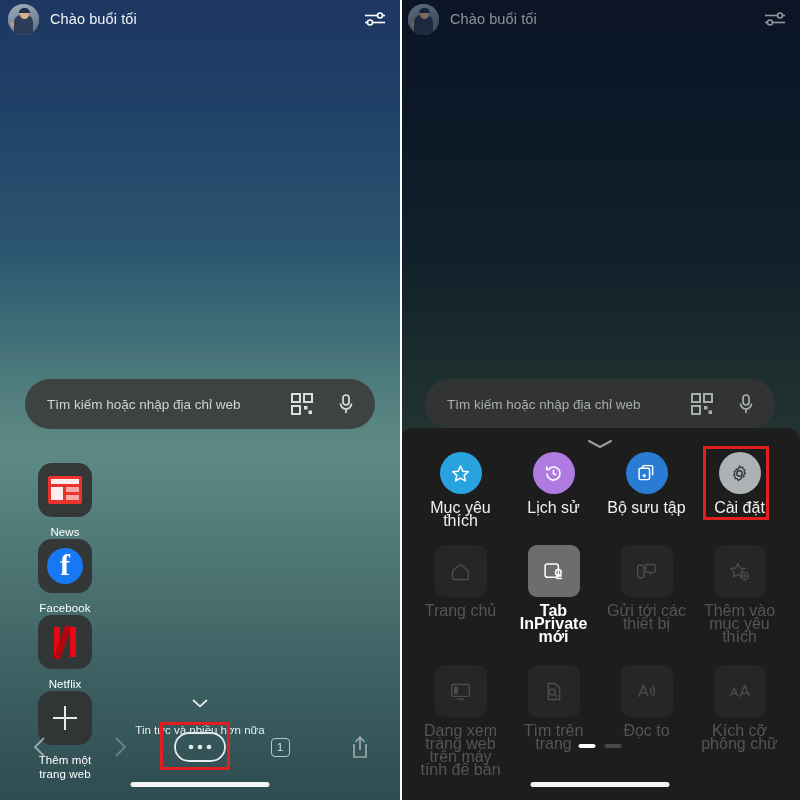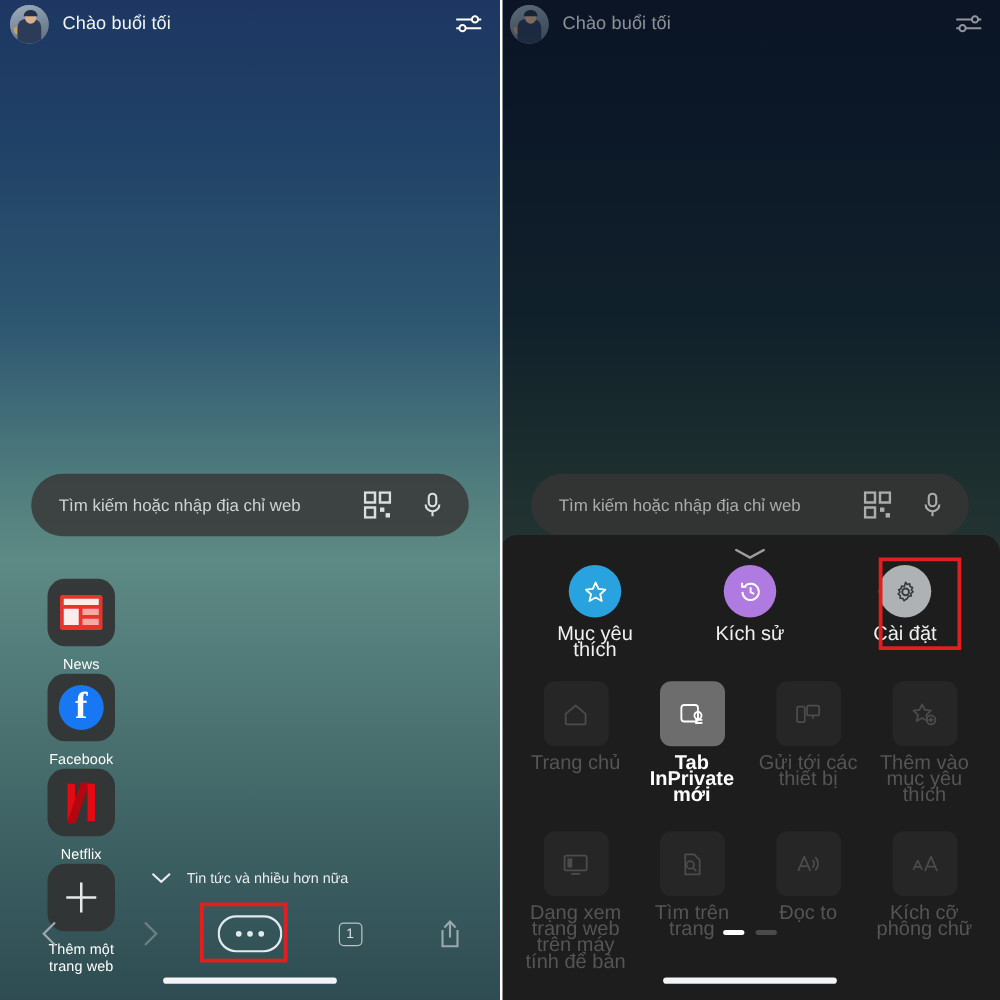--- a/index.html
+++ b/index.html
@@ -117,20 +117,21 @@
     content:""; position:absolute; background:#e6e8e9;
   }
   .plus::before { left: 11px; top: 0; width: 2px; height: 24px; }
   .plus::after  { top: 11px; left: 0; height: 2px; width: 24px; }
 
   
   .feed-toggle {
     position: absolute; left: 0; right: 0; top: 694px;
     display: flex; align-items: center; justify-content: center; gap: 12px;
     z-index: 5;
+    flex-direction: column;
   }
   .feed-toggle .lbl { color: #e9eced; font-size: 11.5px; }
 
   
   .bottomnav {
     position: absolute; left: 0; right: 0; top: 723px; height: 48px;
     display: flex; align-items: center; z-index: 5;
   }
   .nav-item { flex: 1 1 0; display: flex; align-items: center; justify-content: center; position: relative; }
   .tabcount {
@@ -381,21 +382,32 @@
             <div class="cap">Mục yêu thích</div>
           </div>
           <div class="scell">
             <div class="circ" style="background:#b07be0">
               <svg viewBox="0 0 24 24" width="21" height="21">
                 <path d="M4.5 12a7.5 7.5 0 1 0 2.4-5.5" fill="none" stroke="#fff" stroke-width="1.8"></path>
                 <polyline points="4.2,3.6 4.2,7.4 8,7.4" fill="none" stroke="#fff" stroke-width="1.8"></polyline>
                 <polyline points="12,7.8 12,12.2 15.2,13.8" fill="none" stroke="#fff" stroke-width="1.8"></polyline>
               </svg>
             </div>
-            <div class="cap">Kích sử</div>
+            <div class="cap">Lịch sử</div>
+          </div>
+          <div class="scell">
+            <div class="circ" style="background:#2a7bd4">
+              <svg viewBox="0 0 24 24" width="21" height="21">
+                <rect x="3.5" y="6" width="12" height="13" rx="2" fill="none" stroke="#fff" stroke-width="1.7"></rect>
+                <path d="M7.5 6V4.5A1.5 1.5 0 0 1 9 3h8.5A1.5 1.5 0 0 1 19 4.5V14" fill="none" stroke="#fff" stroke-width="1.7"></path>
+                <line x1="9.5" y1="12.5" x2="9.5" y2="16.5" stroke="#fff" stroke-width="1.7"></line>
+                <line x1="7.5" y1="14.5" x2="11.5" y2="14.5" stroke="#fff" stroke-width="1.7"></line>
+              </svg>
+            </div>
+            <div class="cap">Bộ sưu tập</div>
           </div>
           <div class="scell">
             <div class="circ" style="background:#aeb2b4">
               <svg viewBox="0 0 24 24" width="21" height="21">
                 <circle cx="12" cy="12" r="3.1" fill="none" stroke="#3a3a3a" stroke-width="1.7"></circle>
                 <path d="M12 3.2l1.3 2.1 2.4-.6.4 2.4 2.3.9-1.2 2.1 1.6 1.9-2 1.4.3 2.4-2.5.1-1.1 2.2L12 19l-1.5 1.1-1.1-2.2-2.5-.1.3-2.4-2-1.4 1.6-1.9L5.6 10l2.3-.9.4-2.4 2.4.6z" fill="none" stroke="#3a3a3a" stroke-width="1.5" stroke-linejoin="round"></path>
               </svg>
             </div>
             <div class="cap">Cài đặt</div>
           </div>

